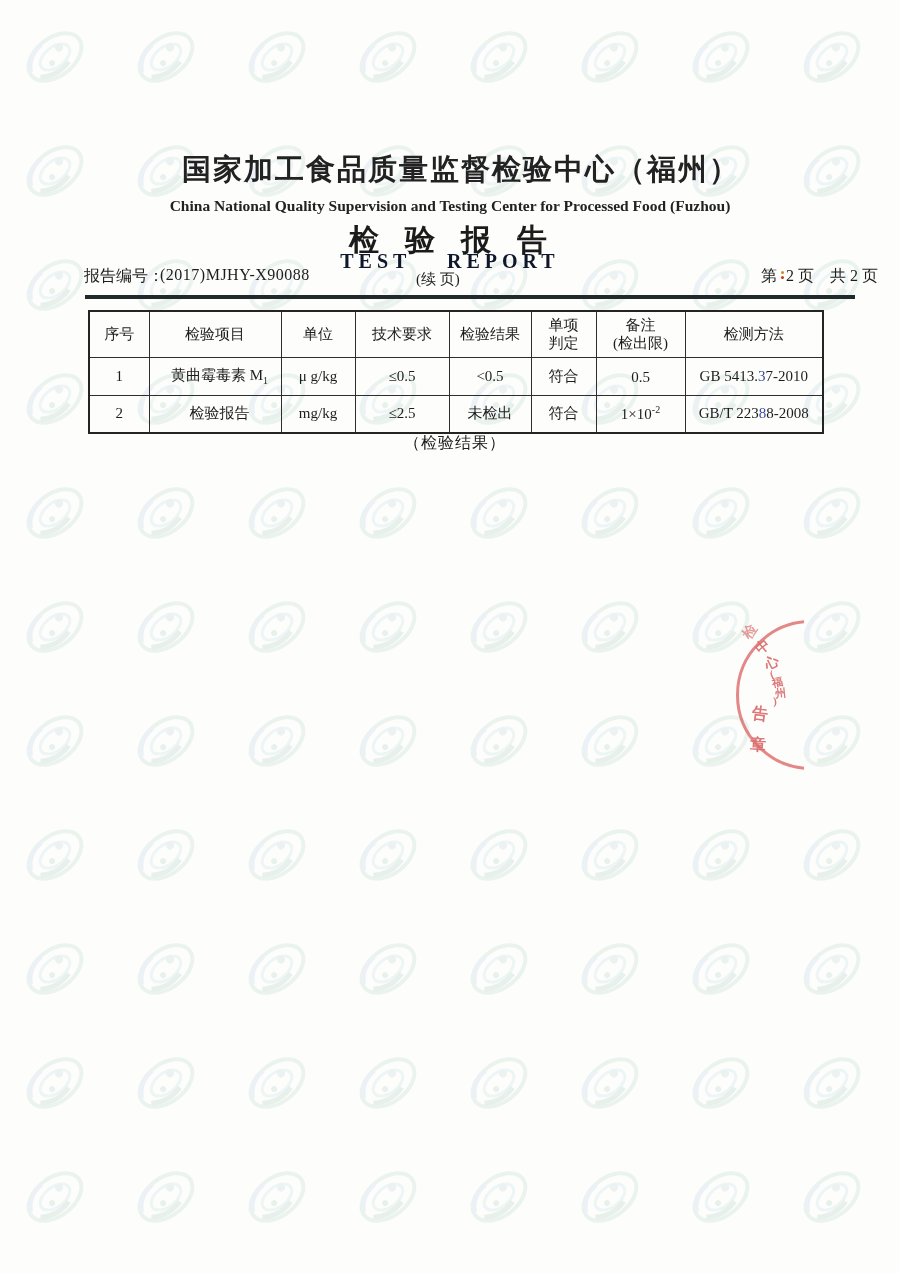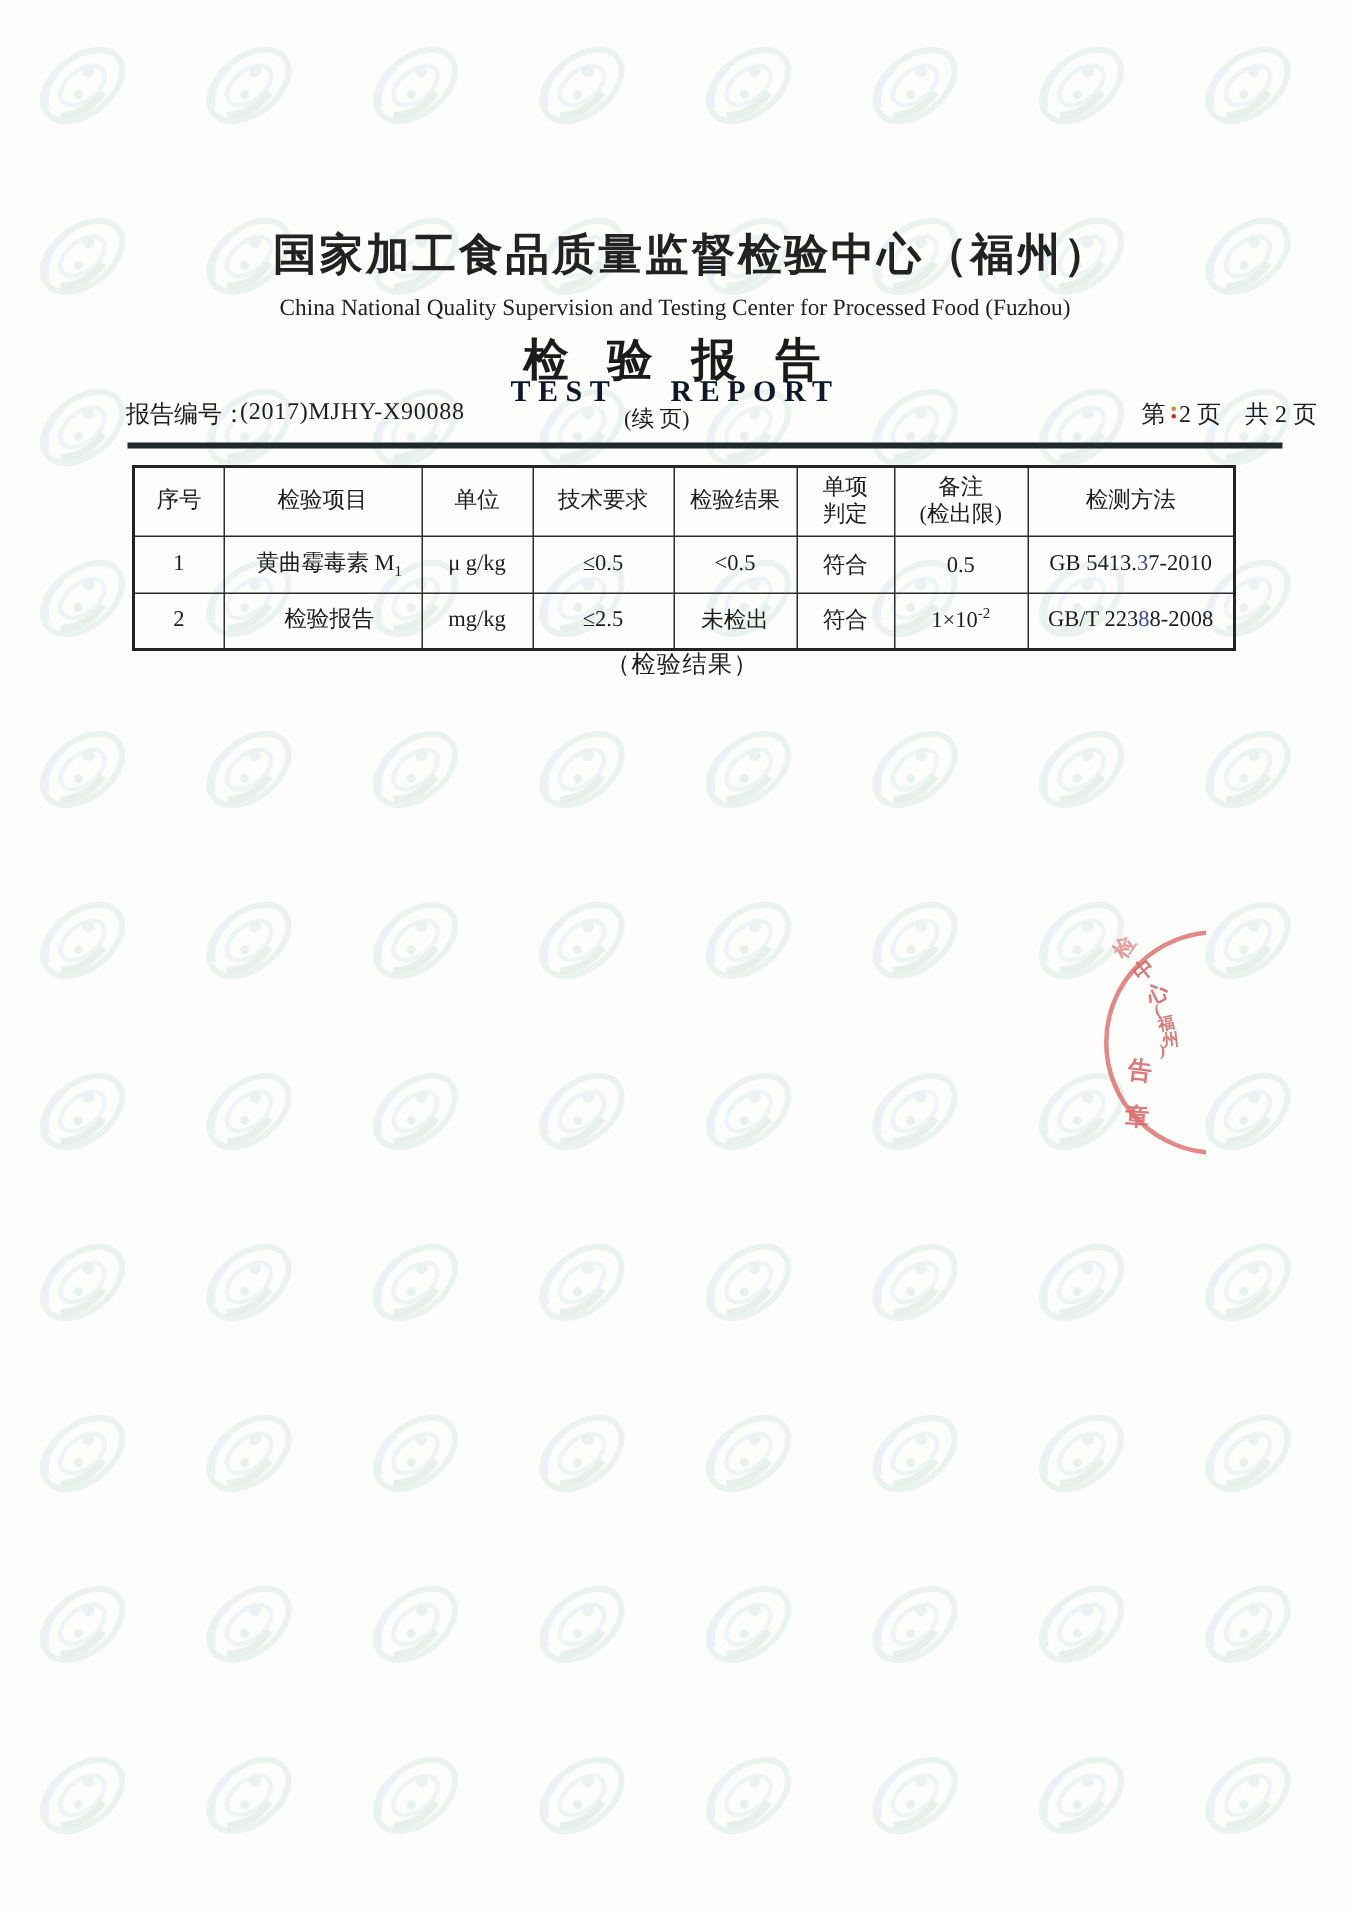--- a/index.html
+++ b/index.html
@@ -15,21 +15,21 @@
   
   .wm-layer { position:absolute; left:0; top:0; width:900px; height:1273px; z-index:0; }
   
   .abs { position:absolute; }
   .org-cn {
     top:150px; left:11px; width:900px; text-align:center;
     font-size:29px; font-weight:bold; letter-spacing:2px; color:#222;
   }
   .org-en {
     top:197px; left:0; width:900px; text-align:center;
-    font-size:15.5px; font-weight:normal; color:#222;
+    font-size:15.5px; font-weight:bold; color:#222;
   }
   .title-cn {
     top:220px; left:0; width:896px; text-align:center;
     font-size:30px; font-weight:bold; color:#1b1b1b;
   }
   .title-cn span { letter-spacing:26px; margin-right:-26px; }
   .title-en {
     top:250px; left:0; width:900px; text-align:center;
     font-size:20px; font-weight:bold; letter-spacing:5px; word-spacing:26px; color:#0f172a;
   }

